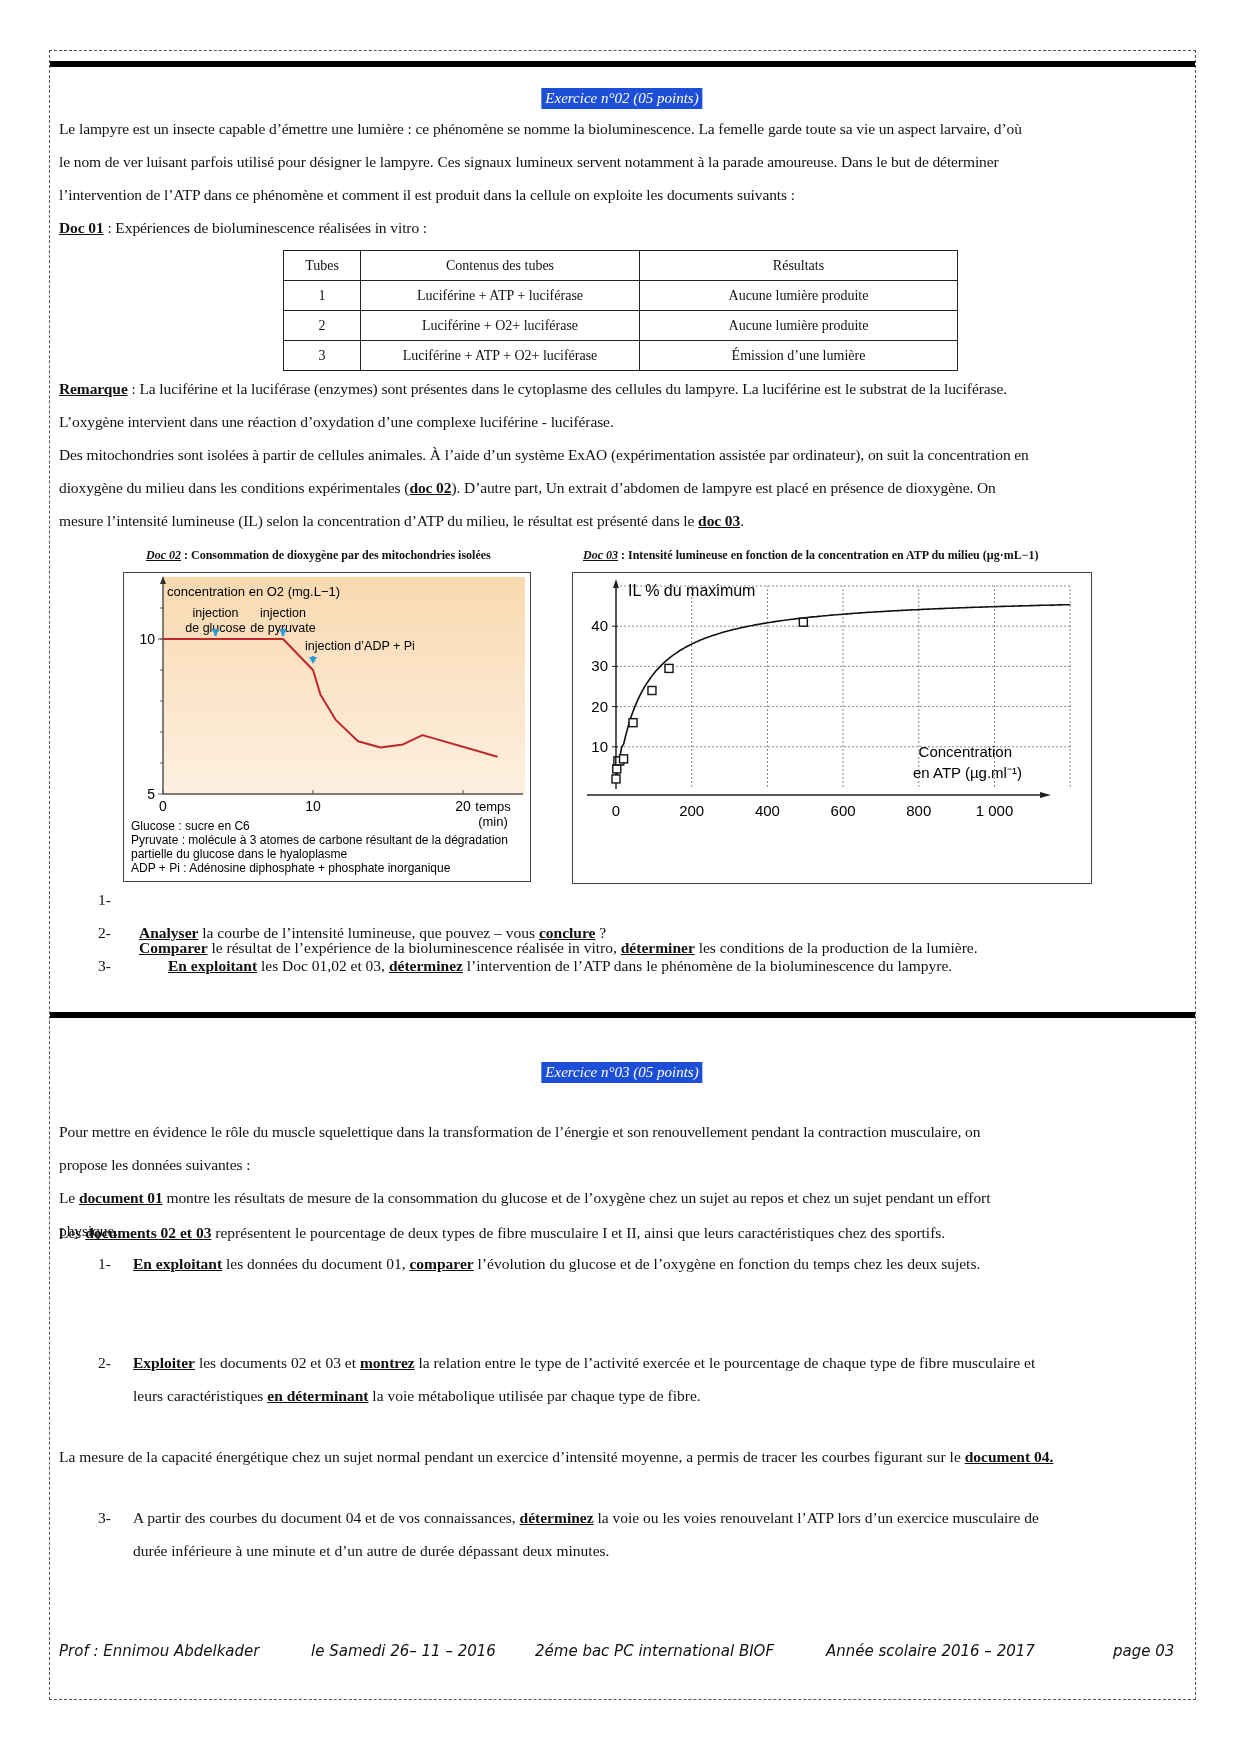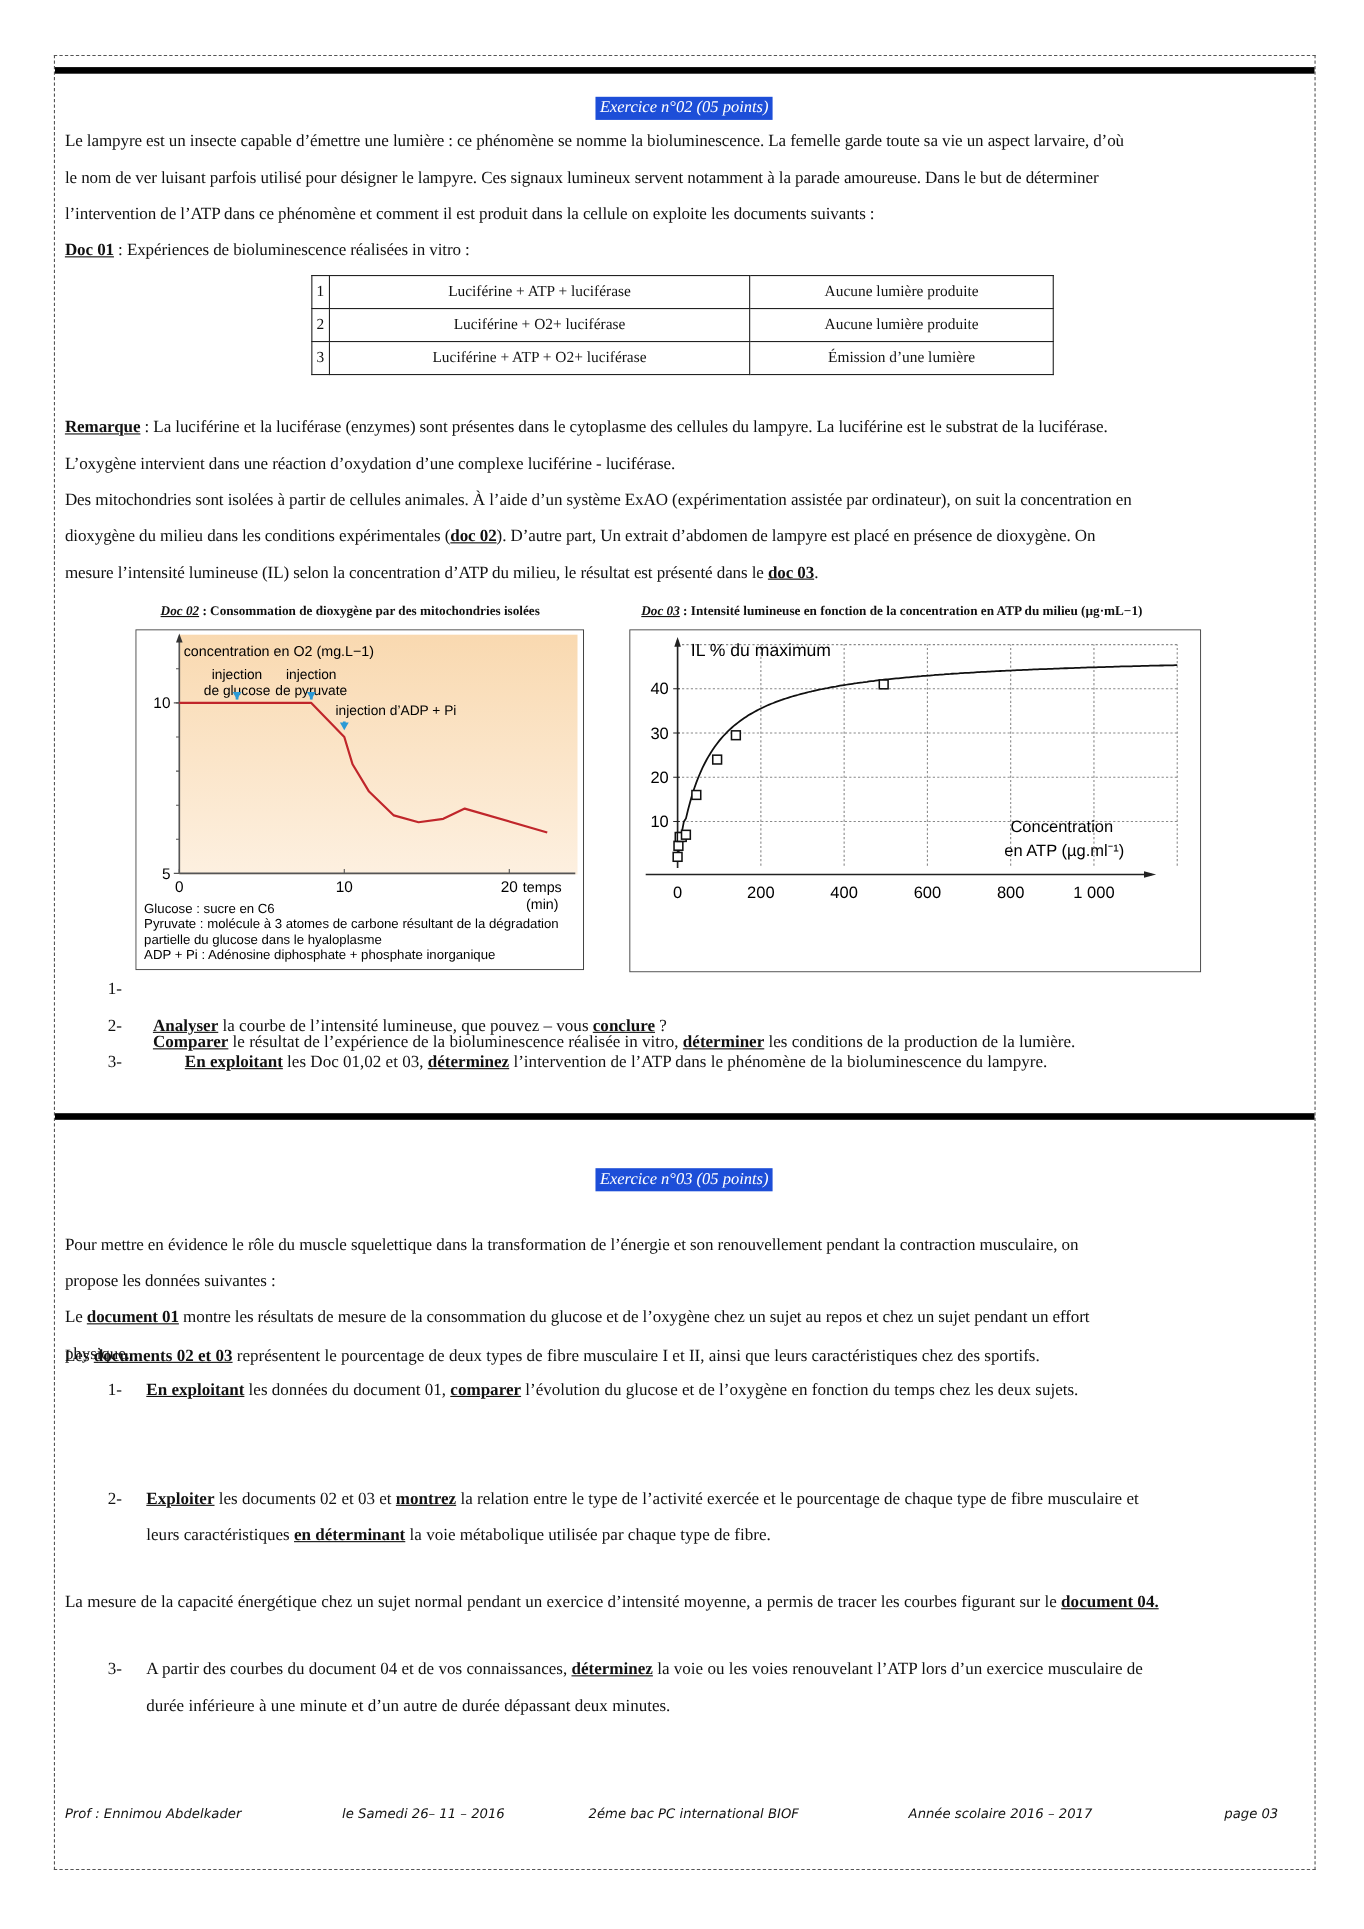--- a/index.html
+++ b/index.html
@@ -16,39 +16,44 @@
   .kw { font-weight:bold; text-decoration:underline; }
   table.doc01 { position:absolute; left:283px; top:250px; width:675px;
                 border-collapse:collapse; font-family:"Liberation Serif", serif; font-size:14px; }
   table.doc01 td, table.doc01 th { border:1.5px solid #222; height:29px; text-align:center;
                 font-weight:normal; padding:0; }
   .caption { position:absolute; font-family:"Liberation Serif", serif; font-size:12px; white-space:nowrap;font-weight:bold; }
   .caption .it { font-style:italic; text-decoration:underline; }
   .q { position:absolute; font-family:"Liberation Serif", serif; font-size:15.5px; white-space:nowrap; }
   .qnum { position:absolute; font-family:"Liberation Serif", serif; font-size:15.5px; }
   .footer { position:absolute; top:1642px; font-family:"DejaVu Sans", sans-serif; font-style:italic;
-            font-size:12px; white-space:nowrap; }
+            font-size:15px; white-space:nowrap; }
   svg text { font-family:"Liberation Sans", sans-serif; }
 </style>
 </head>
 <body>
 
 <div class="frame"></div>
 <div class="thickbar" style="top:61px"></div>
 
 <div class="badge" style="top:88px">Exercice n°02 (05 points)</div>
 <div class="line" style="top:120px">Le lampyre est un insecte capable d’émettre une lumière  : ce phénomène se nomme la bioluminescence. La femelle garde toute sa vie un aspect larvaire, d’où</div>
 <div class="line" style="top:153px">le nom de ver luisant parfois utilisé pour désigner le lampyre. Ces signaux lumineux servent notamment à la parade amoureuse.  Dans le but de déterminer</div>
 <div class="line" style="top:186px">l’intervention de l’ATP dans ce phénomène et comment il est produit dans la cellule on exploite les documents suivants :</div>
 <div class="line" style="top:219px">
   <span class="kw">Doc 01</span><span> : Expériences de bioluminescence réalisées in vitro :</span>
 </div>
 
 <table class="doc01">
   <tbody>
+      <tr>
+    <th style="width:76px">Tubes</th>
+    <th style="width:278px">Contenus des tubes</th>
+    <th>Résultats</th>
+  </tr>
   <tr>
     <td>1</td>
     <td>Luciférine + ATP + luciférase</td>
     <td>Aucune lumière produite</td>
   </tr>
   <tr>
     <td>2</td>
     <td>Luciférine + O2+ luciférase</td>
     <td>Aucune lumière produite</td>
   </tr>

